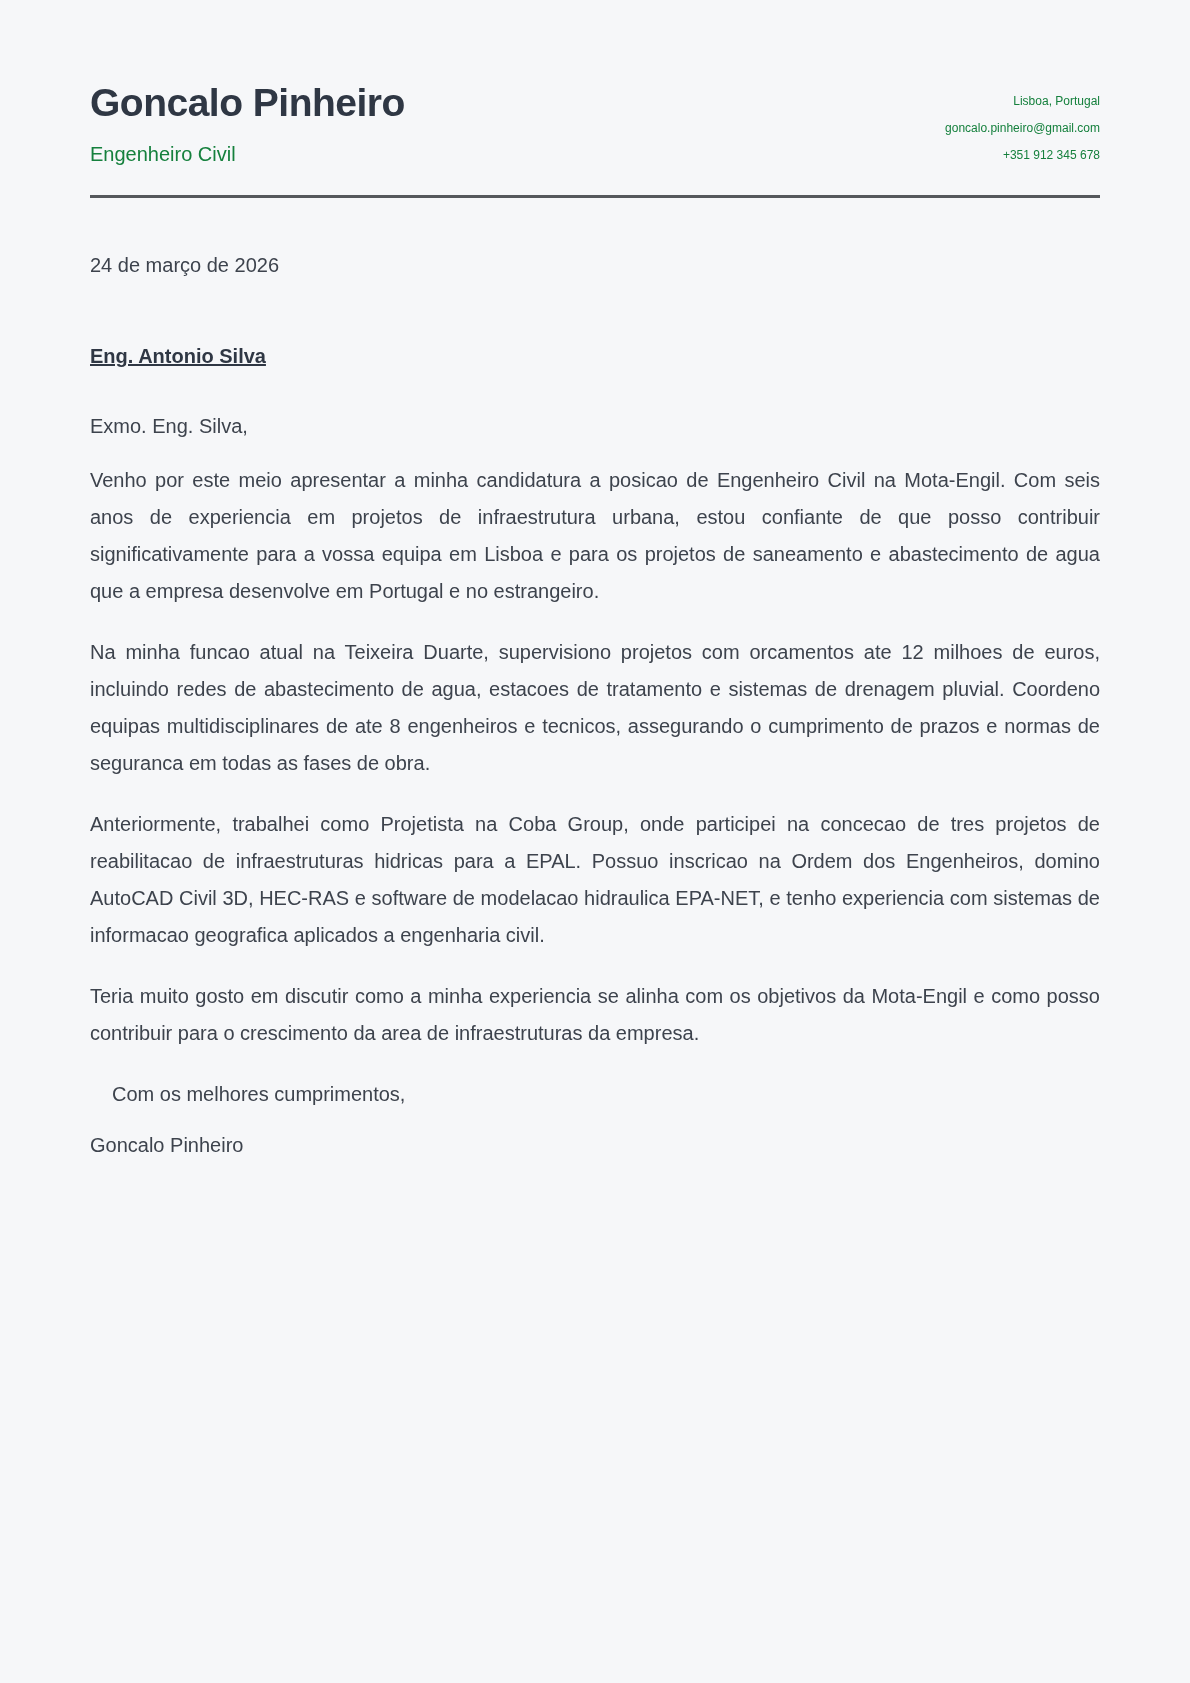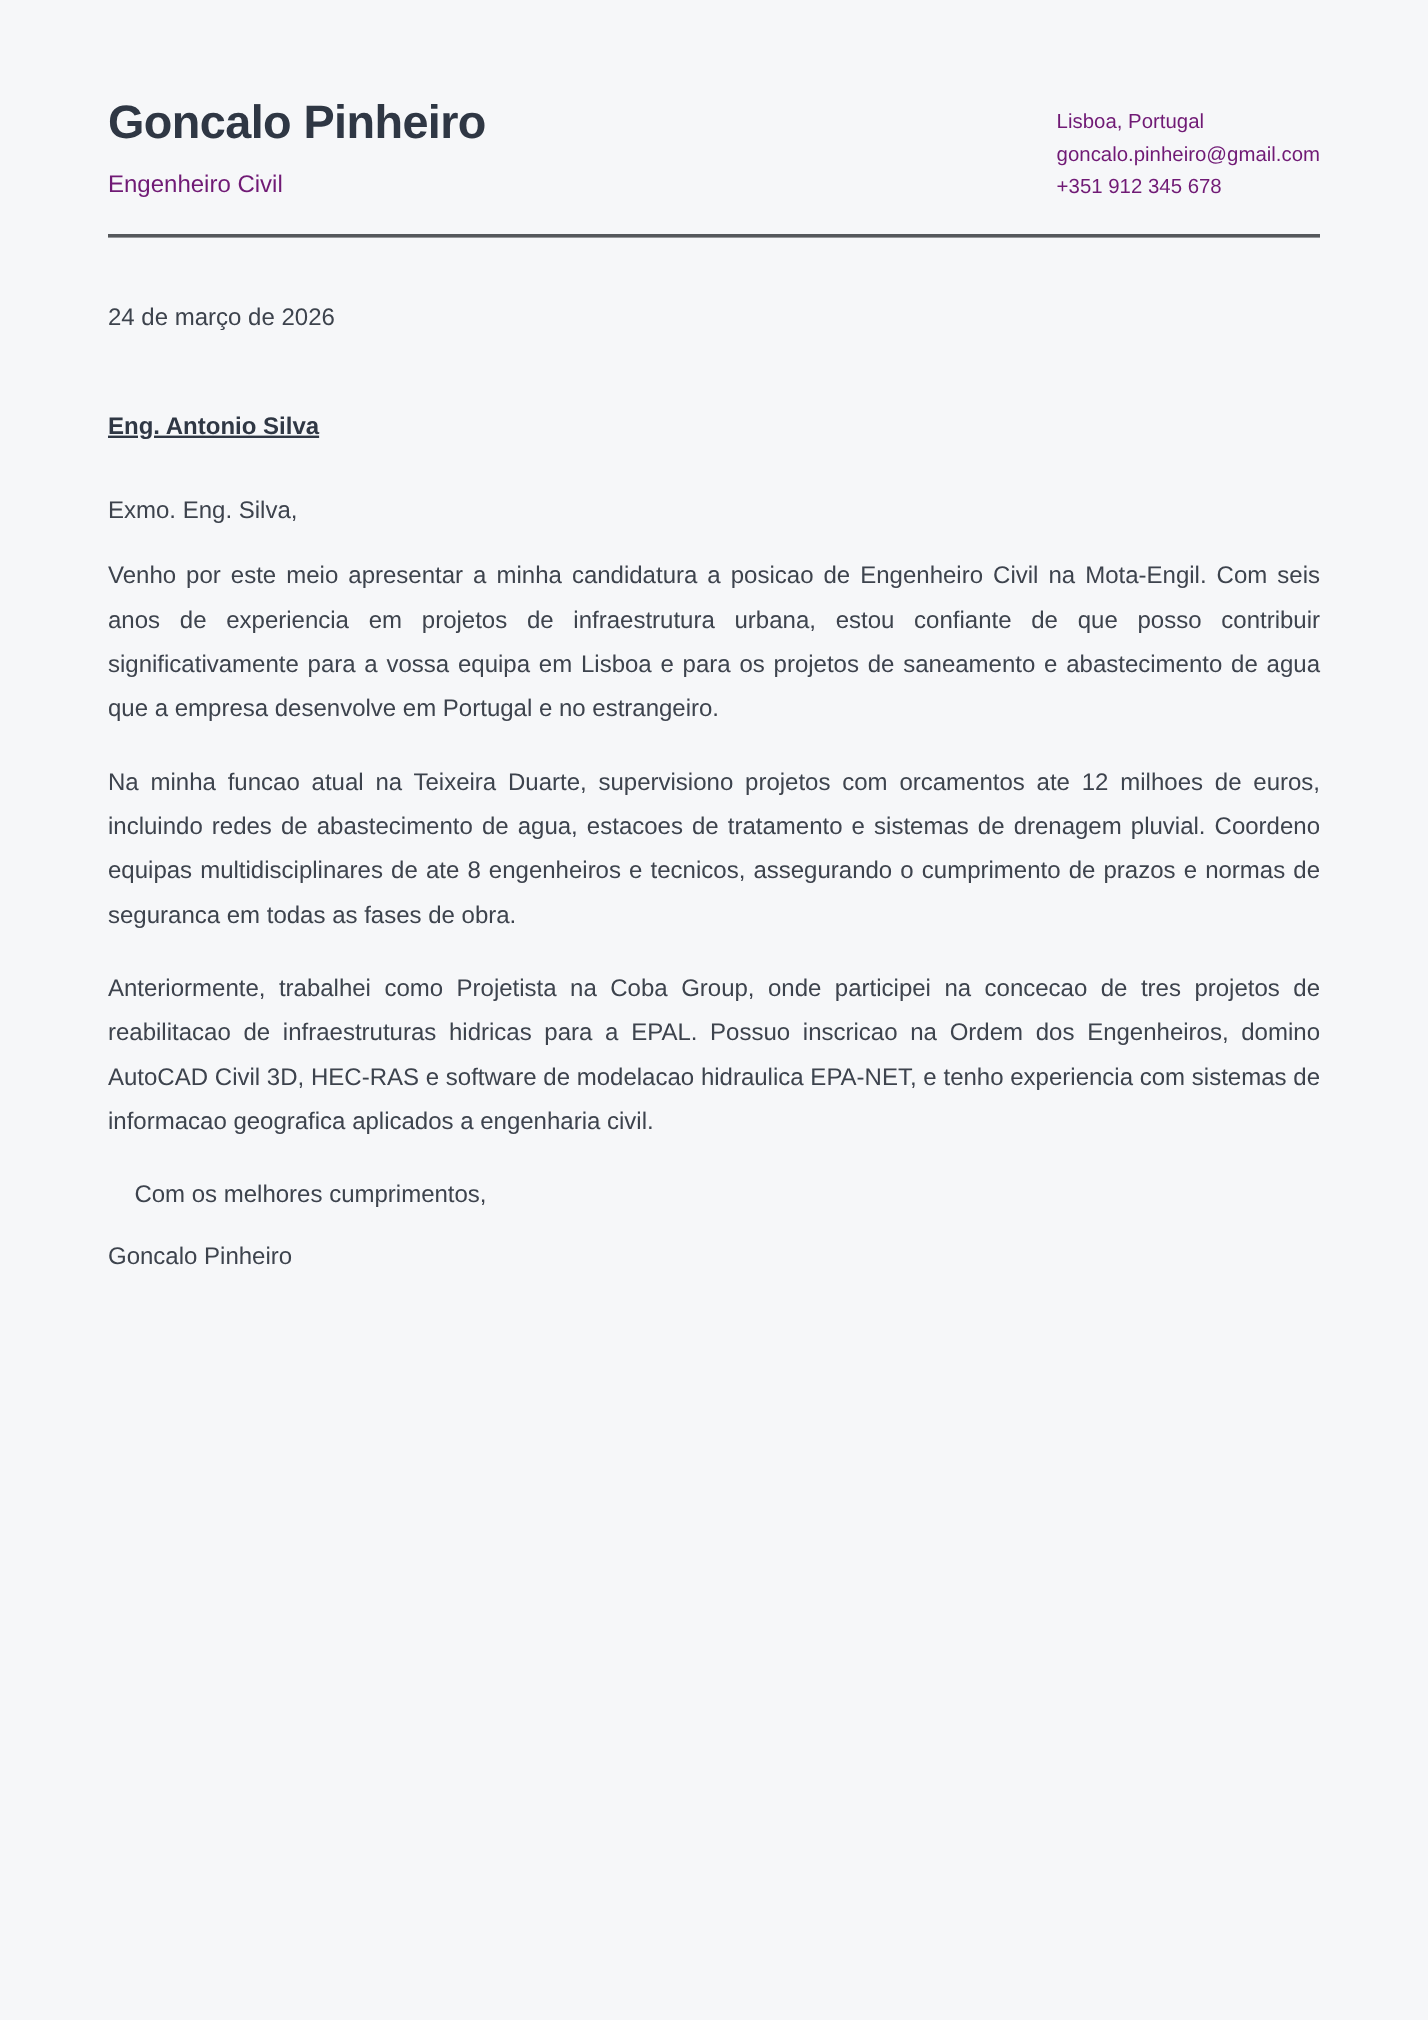--- a/index.html
+++ b/index.html
@@ -35,28 +35,28 @@
     font-weight: 700;
     color: #2f3744;
     letter-spacing: -0.5px;
     line-height: 1.1;
   }
 
   .identity .job-title {
     margin-top: 18px;
     font-size: 20px;
     font-weight: 400;
-    color: #701a75;
+    color: #15803d;
   }
 
   .contact {
-    text-align: left;
-    font-size: 17px;
+    text-align: right;
+    font-size: 12px;
     line-height: 27px;
-    color: #701a75;
+    color: #15803d;
     padding-top: 6px;
   }
 
   .divider {
     border: none;
     border-top: 3px solid #55585c;
     margin-top: 26px;
   }
 
   
@@ -129,20 +129,21 @@
     </div>
 
     <p class="salutation">Exmo. Eng. Silva,</p>
 
     <p class="body-paragraph">Venho por este meio apresentar a minha candidatura a posicao de Engenheiro Civil na Mota-Engil. Com seis anos de experiencia em projetos de infraestrutura urbana, estou confiante de que posso contribuir significativamente para a vossa equipa em Lisboa e para os projetos de saneamento e abastecimento de agua que a empresa desenvolve em Portugal e no estrangeiro.</p>
 
     <p class="body-paragraph">Na minha funcao atual na Teixeira Duarte, supervisiono projetos com orcamentos ate 12 milhoes de euros, incluindo redes de abastecimento de agua, estacoes de tratamento e sistemas de drenagem pluvial. Coordeno equipas multidisciplinares de ate 8 engenheiros e tecnicos, assegurando o cumprimento de prazos e normas de seguranca em todas as fases de obra.</p>
 
     <p class="body-paragraph">Anteriormente, trabalhei como Projetista na Coba Group, onde participei na concecao de tres projetos de reabilitacao de infraestruturas hidricas para a EPAL. Possuo inscricao na Ordem dos Engenheiros, domino AutoCAD Civil 3D, HEC-RAS e software de modelacao hidraulica EPA-NET, e tenho experiencia com sistemas de informacao geografica aplicados a engenharia civil.</p>
 
+    <p class="body-paragraph">Teria muito gosto em discutir como a minha experiencia se alinha com os objetivos da Mota-Engil e como posso contribuir para o crescimento da area de infraestruturas da empresa.</p>
 
     <p class="closing">Com os melhores cumprimentos,</p>
 
     <p class="signature">Goncalo Pinheiro</p>
 
   </main>
 
 </div>
 
 </body></html>

